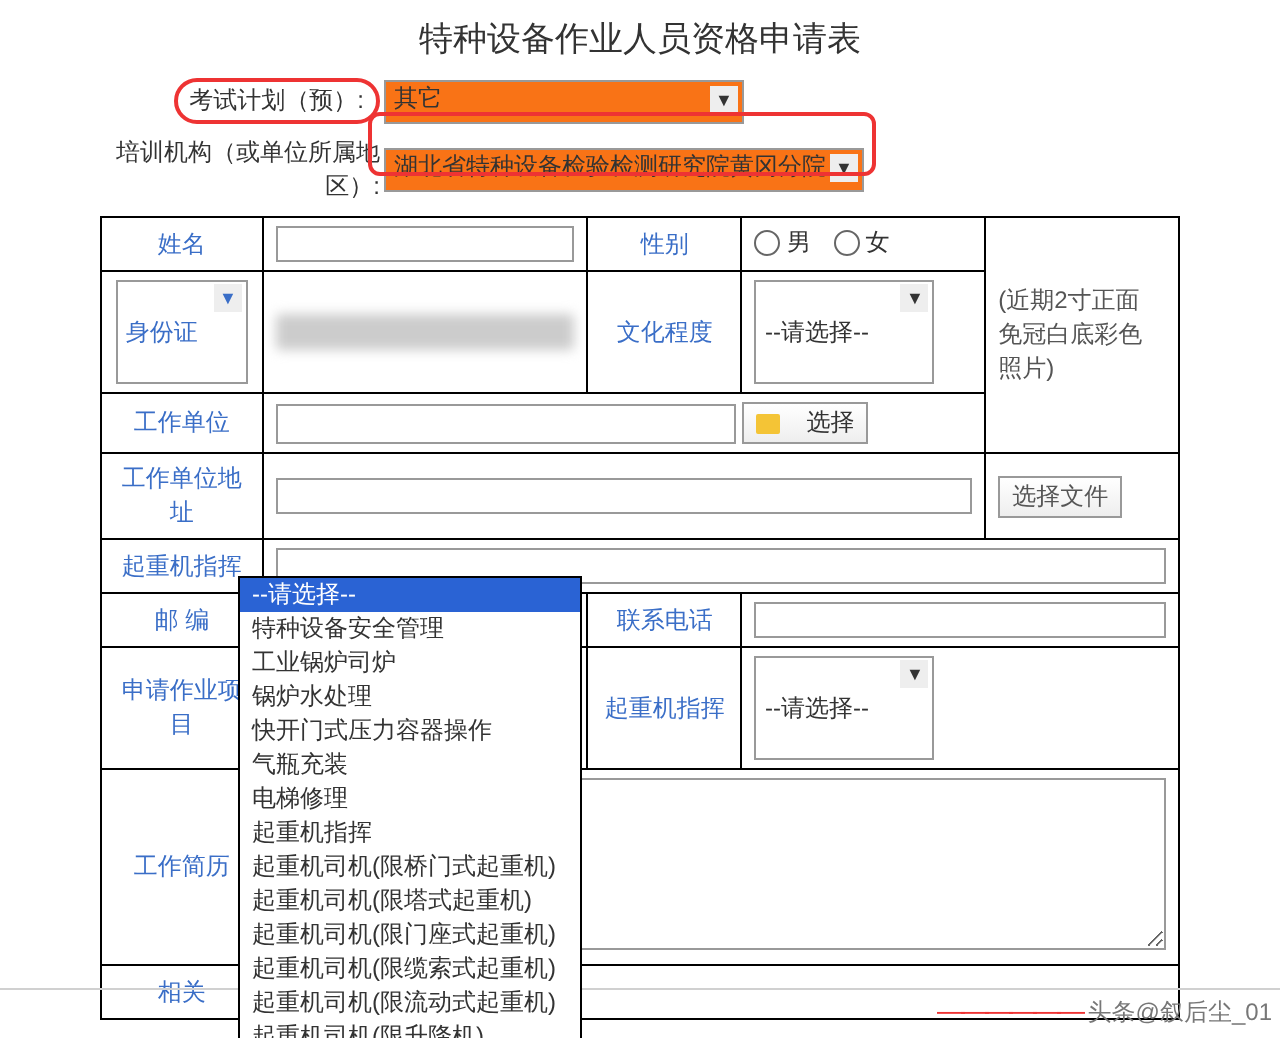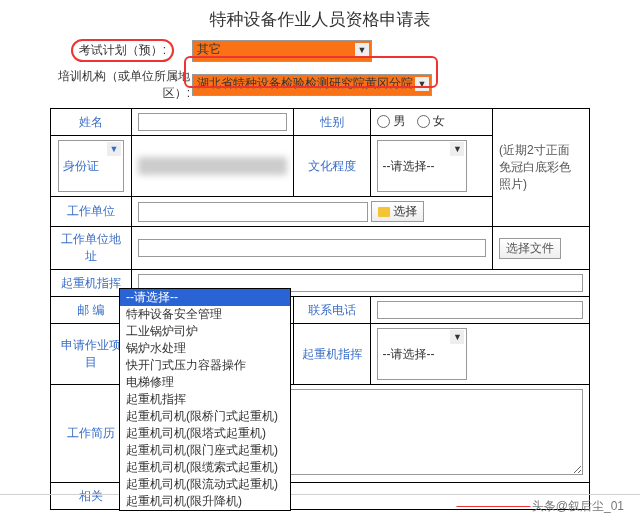--- a/index.html
+++ b/index.html
@@ -4,42 +4,42 @@
 <style>
 body{margin:0;font-family:"Microsoft YaHei",SimSun,sans-serif;font-size:12px;color:#333;background:#fff;width:640px;height:519px;overflow:hidden}
 .pg{padding:8px 50px 0}
 h1{font-size:17px;font-weight:400;text-align:center;margin:0 0 8px}
 .top{display:flex;align-items:center;margin-bottom:6px}
 .top-l{width:140px;text-align:right;padding-right:2px}
 .sel{border:1px solid #999;background:#f97316;padding:0 4px;height:20px;display:flex;align-items:flex-start;position:relative}
 .sel-arrow{position:absolute;right:2px;top:2px;width:14px;height:14px;background:#eee;display:flex;align-items:center;justify-content:center;font-size:9px}
 #sel1{width:170px}
 #sel2{width:230px}
-.red1{border:2px solid #e33;border-radius:16px;padding:1px 6px;margin-right:16px;display:inline-block}
+.red1{border:2px solid #e33;border-radius:16px;padding:1px 6px;margin-right:0;display:inline-block}
 .red2{border:2px solid #e33;border-radius:6px;width:250px;height:28px;position:absolute;margin-left:134px;margin-top:-26px;pointer-events:none}
 .tbl{border-collapse:collapse;width:100%;position:relative}
 .tbl td{border:1px solid #000000;padding:4px 6px;vertical-align:middle}
 .lab{width:68px;color:#3a6ec7;text-align:center}
 .lab2{width:68px;color:#3a6ec7;text-align:center}
 .inp{border:1px solid #999;height:18px;width:100%;box-sizing:border-box;padding:0 4px}
 .inps{border:1px solid #999;height:18px;padding:0 4px}
 .radio{display:inline-flex;align-items:center;margin-right:8px}
 .radio i{width:11px;height:11px;border:1px solid #666;border-radius:50%;margin-right:3px;display:inline-block}
 .photo{width:88px;text-align:left;font-size:12px;color:#555}
 .blur{filter:blur(3px);background:#ccc;height:18px;border-radius:2px}
-.btn-yl{border:1px solid #999;background:linear-gradient(#fff,#eee);padding:1px 6px;display:inline-flex;align-items:center;gap:3px}
+.btn-yl{border:1px solid #999;background:linear-gradient(#fff,#eee);padding:1px 6px;display:inline-flex;align-items:center;gap:13px}
 .ic-fold{width:12px;height:10px;background:#f4c436;display:inline-block;border-radius:1px}
 .selbox{border:1px solid #999;height:18px;display:inline-flex;align-items:center;padding:16px 4px;position:relative;width:80px}
 .selbox .sel-arrow{top:1px}
 .dd{position:absolute;left:119px;top:288px;width:170px;background:#fff;border:1px solid #000;z-index:9;font-size:12px;line-height:17px}
 .dd-i{padding:0 6px;white-space:nowrap;overflow:hidden}
 .dd-sel{background:#2a63d4;color:#fff}
 .ta{width:100%;height:86px;border:1px solid #999;box-sizing:border-box}
 .foot-bar{position:absolute;bottom:24px;left:0;right:0;height:1px;background:#d0d0d0}
-.wat{position:absolute;right:16px;bottom:4px;color:#777;font-size:12px}
+.wat{position:absolute;right:4px;bottom:4px;color:#777;font-size:12px}
 .rline{color:#e33;font-size:14px;letter-spacing:-2px}
 </style>
 </head>
 <body>
 
 <div class="pg">
  <h1>特种设备作业人员资格申请表</h1>
 
  <div class="top">
   <div class="top-l"><span class="red1">考试计划（预）:</span></div>
@@ -159,20 +159,21 @@
  </tbody>
     </table>
 </div>
 
 <div class="dd" id="dropdown">
     <div class="dd-i dd-sel">--请选择--</div>
     <div class="dd-i">特种设备安全管理</div>
     <div class="dd-i">工业锅炉司炉</div>
     <div class="dd-i">锅炉水处理</div>
     <div class="dd-i">快开门式压力容器操作</div>
+    <div class="dd-i">气瓶充装</div>
     <div class="dd-i">电梯修理</div>
     <div class="dd-i">起重机指挥</div>
     <div class="dd-i">起重机司机(限桥门式起重机)</div>
     <div class="dd-i">起重机司机(限塔式起重机)</div>
     <div class="dd-i">起重机司机(限门座式起重机)</div>
     <div class="dd-i">起重机司机(限缆索式起重机)</div>
     <div class="dd-i">起重机司机(限流动式起重机)</div>
     <div class="dd-i">起重机司机(限升降机)</div>
   </div>
 

